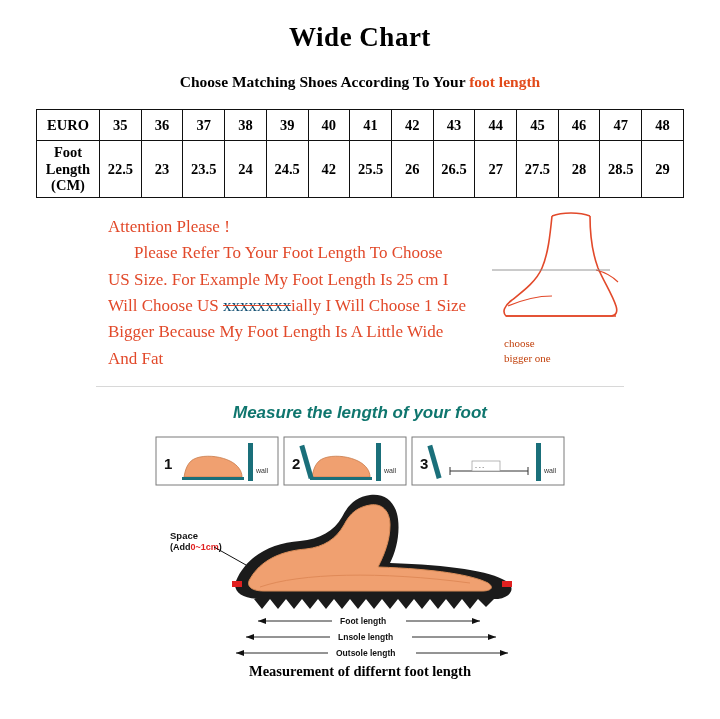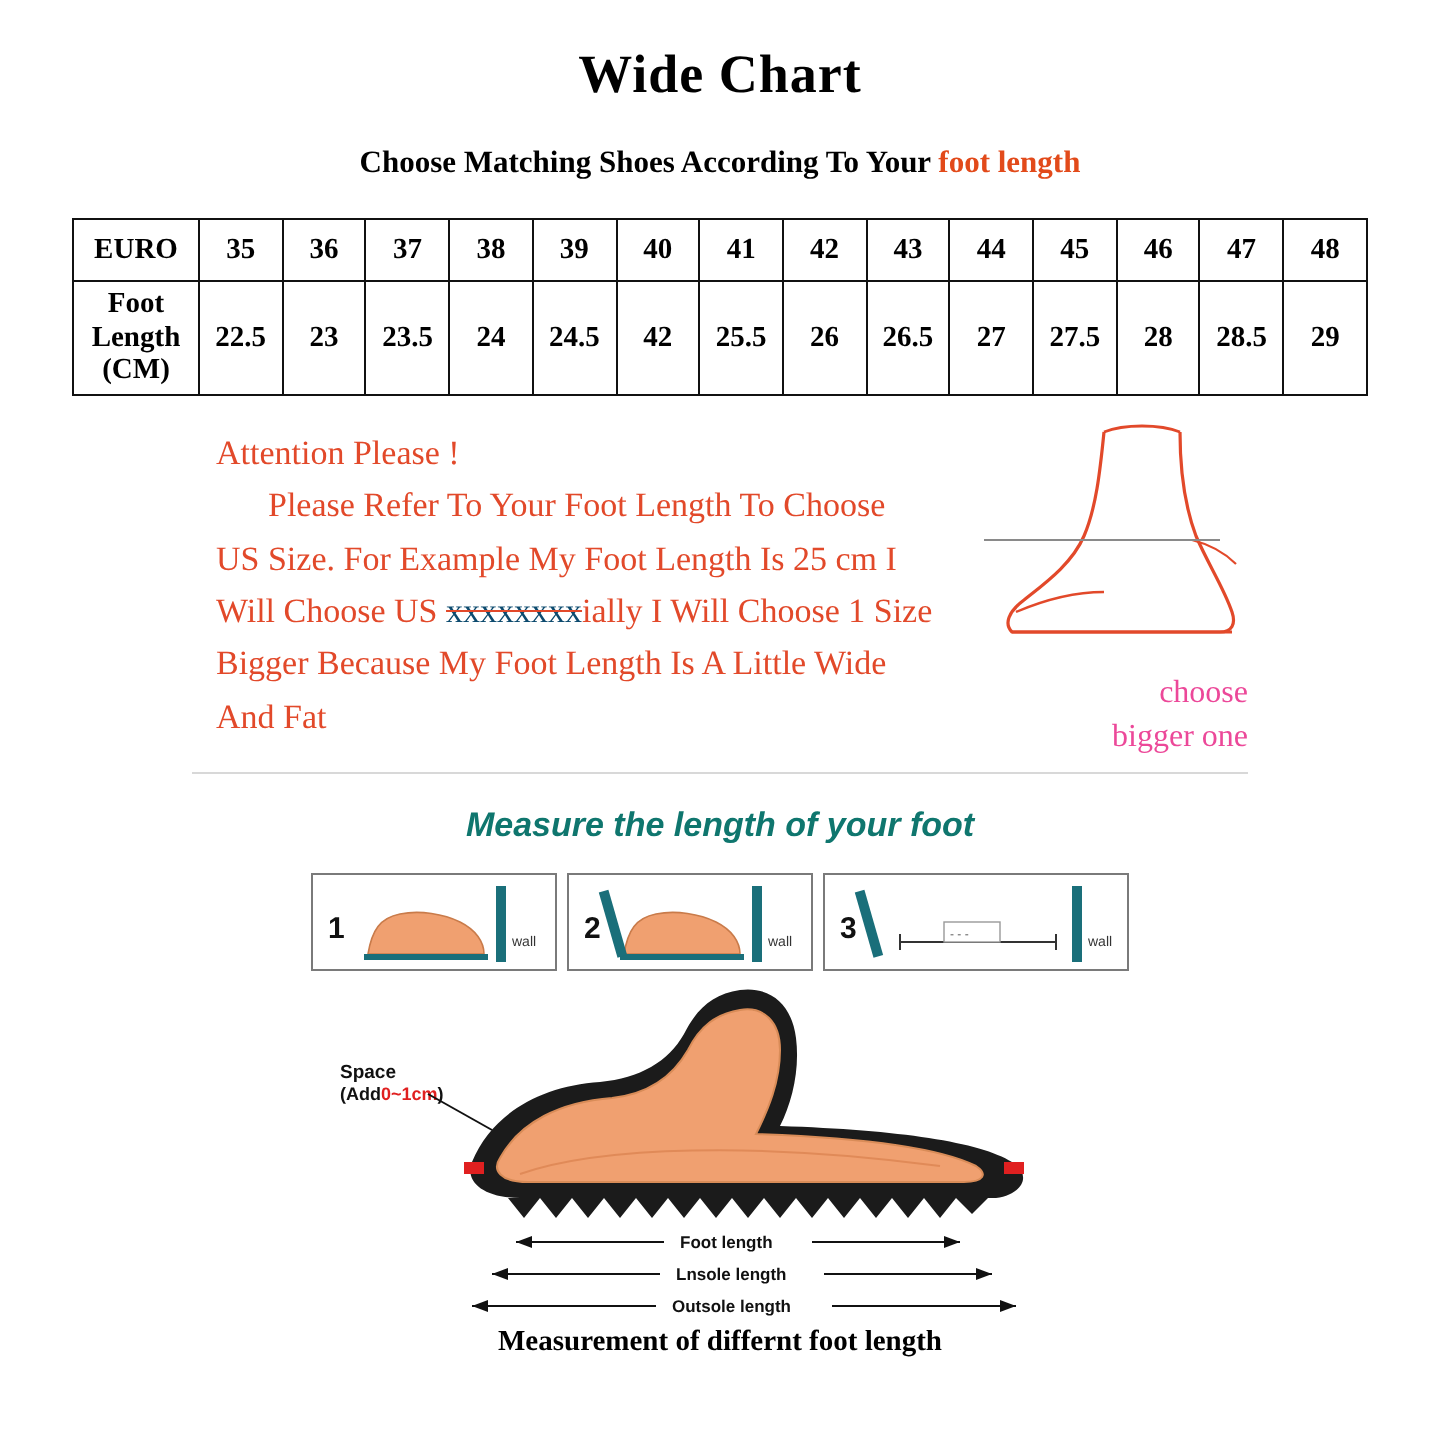--- a/index.html
+++ b/index.html
@@ -102,25 +102,25 @@
   .foot-svg {
     position: absolute;
     right: 52px;
     top: -4px;
   }
   .choose-caption {
     position: absolute;
     right: 60px;
     top: 122px;
     width: 120px;
-    text-align: right;
-    font-family: "Liberation Serif", serif;
-    font-size: 16px;
+    text-align: left;
+    font-family: "Liberation Serif", serif;
+    font-size: 11px;
     line-height: 1.35;
-    color: #ec4899;
+    color: #c2410c;
   }
   .divider {
     margin: 14px 96px 0 96px;
     border-top: 1px solid #d8d8d8;
   }
   
   .measure-title {
     text-align: center;
     font-family: "Liberation Sans", sans-serif;
     font-style: italic;

